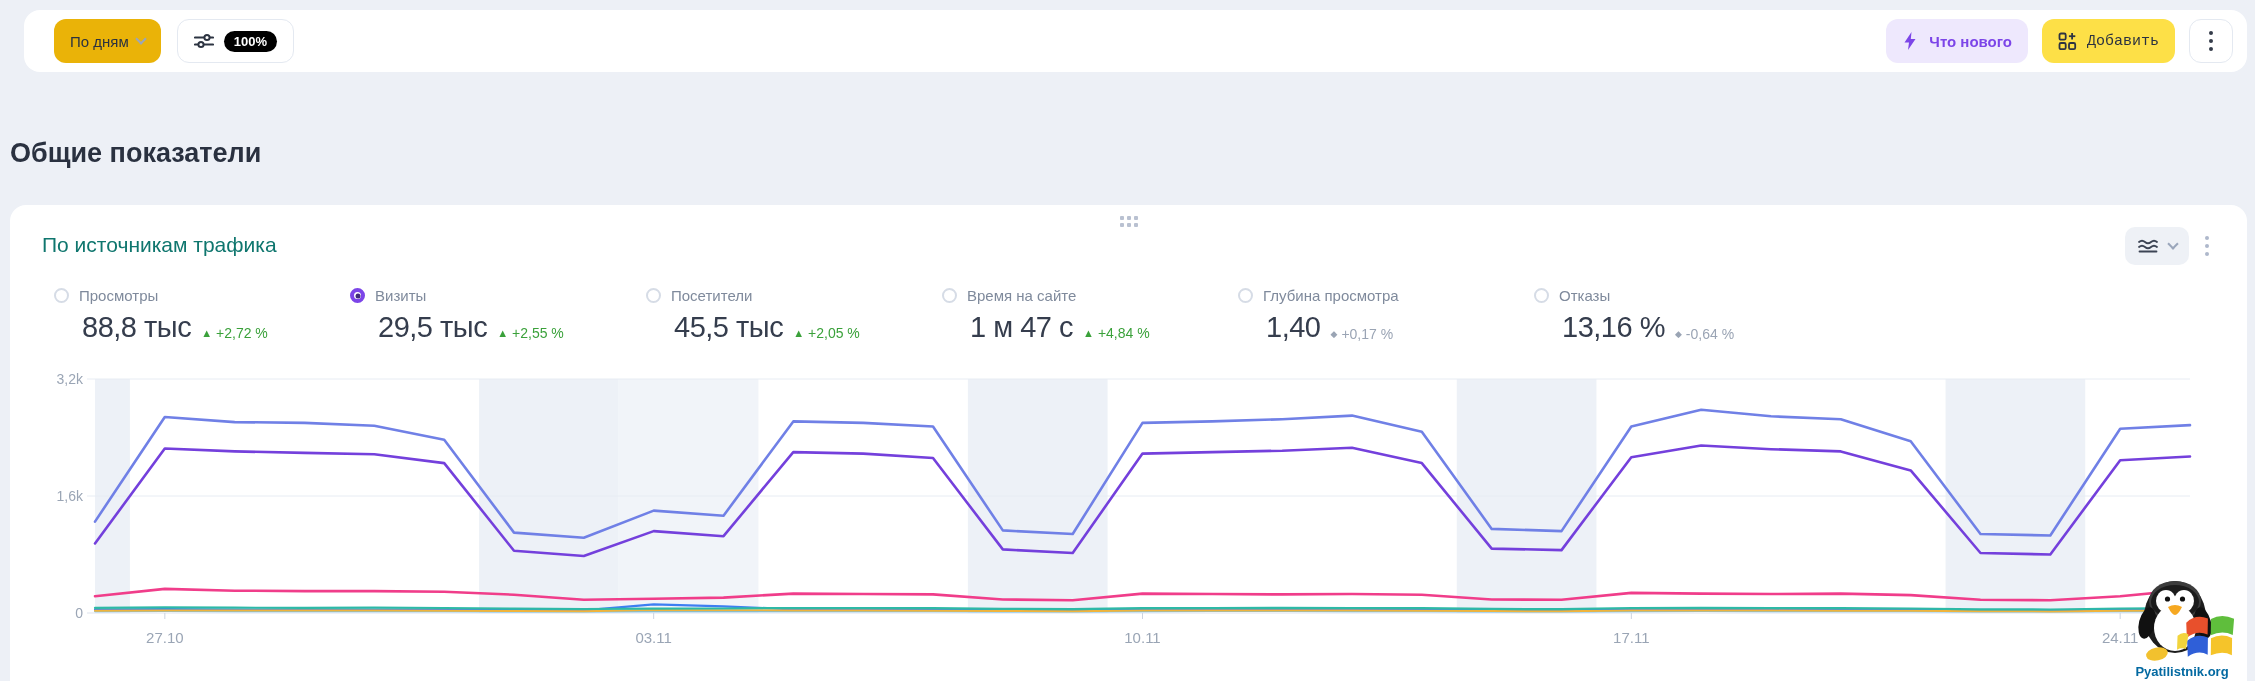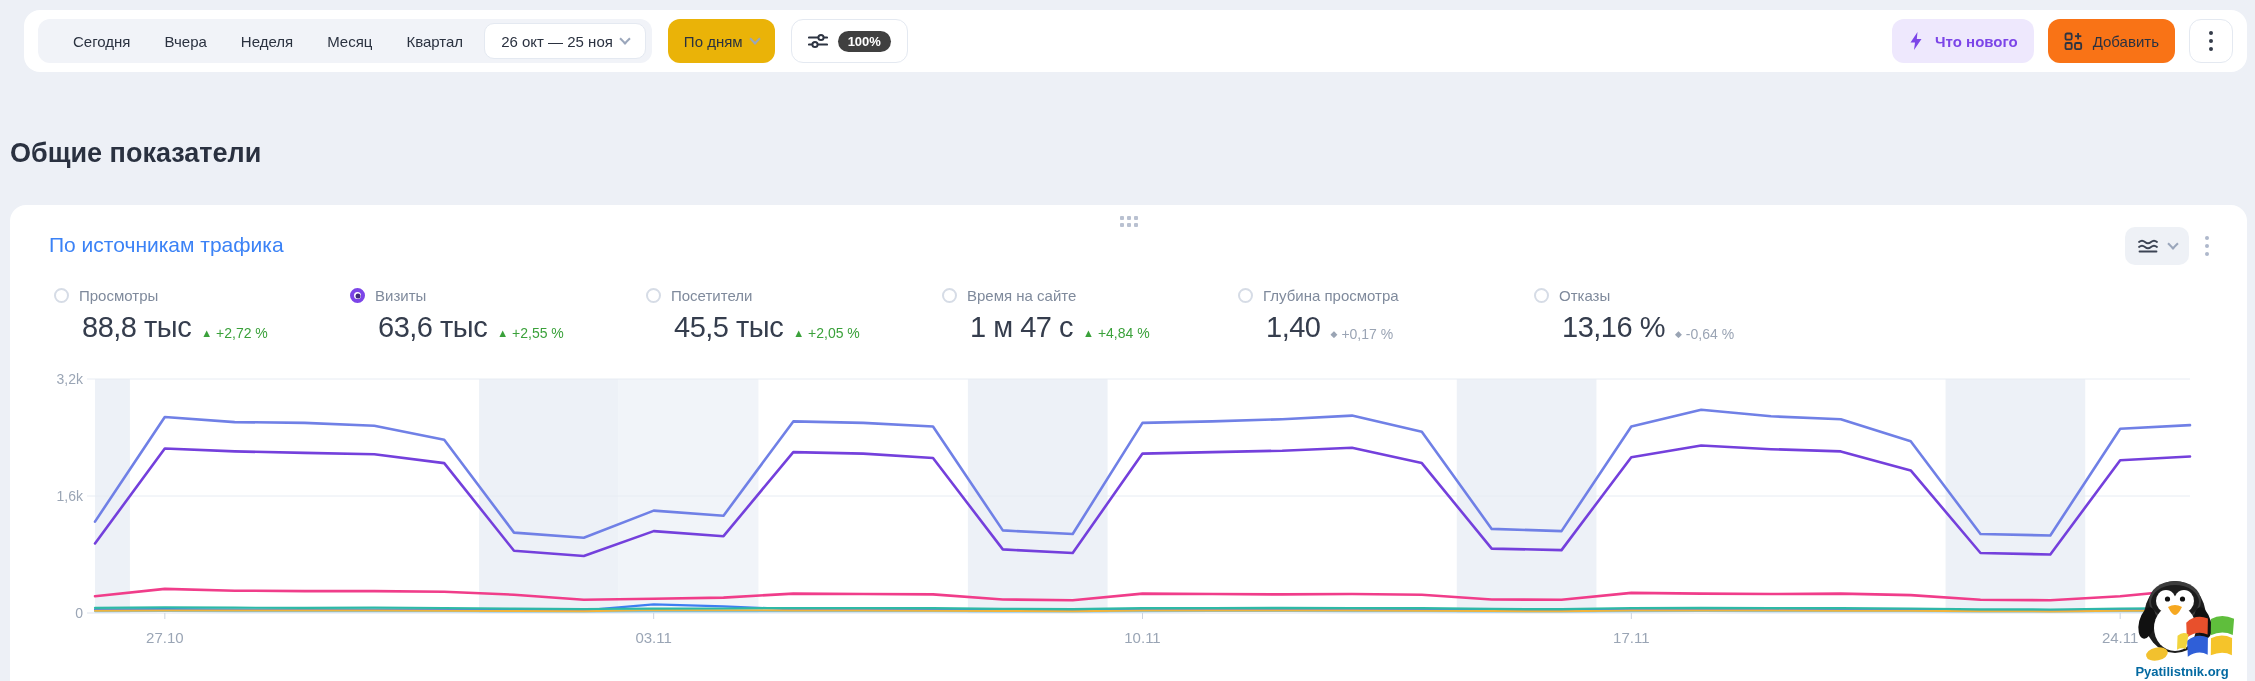--- a/index.html
+++ b/index.html
@@ -30,26 +30,26 @@
   .pill.white { background:#fff; border:1px solid #e4e9f1; }
   .pill.gray { background:#eab308; }
   .daterange { margin-left:4px; height:36px; border-radius:10px; }
   .chev {
     width:8px; height:8px; border-right:2px solid #9aa6bb; border-bottom:2px solid #9aa6bb;
     transform:rotate(45deg); margin-top:-4px; flex:0 0 auto;
   }
   .grouping { margin-left:16px; }
   .sampling { margin-left:16px; gap:10px; }
   .badge-100 {
-    background:#404040; color:#fff; font-size:13px; font-weight:bold;
+    background:#000000; color:#fff; font-size:13px; font-weight:bold;
     border-radius:999px; padding:4px 10px; line-height:1;
   }
   .tb-right { margin-left:auto; display:flex; align-items:center; gap:14px; }
   .whatsnew { background:#eee8fd; color:#7c45e8; font-weight:bold; gap:11px; }
-  .addbtn { background:#f97316; gap:10px; }
+  .addbtn { background:#fde047; gap:10px;font-family:Liberation Mono, monospace; }
   .kebab-pill {
     width:44px; height:44px; background:#fff; border:1px solid #e4e9f1; border-radius:12px;
     display:flex; align-items:center; justify-content:center; cursor:pointer;
   }
   .kebab-dots { display:flex; flex-direction:column; gap:4px; }
   .kebab-dots i { width:4px; height:4px; border-radius:50%; background:#343b4a; }
   .kebab-dots.lite i { background:#aeb8cb; }
   
   .section-title {
     position:absolute; left:10px; top:138px;
@@ -59,21 +59,21 @@
   .card {
     position:absolute; left:10px; top:205px; width:2237px; height:500px;
     background:#fff; border-radius:16px;
   }
   .drag-handle {
     position:absolute; top:7px; left:50%; transform:translateX(-50%);
     display:grid; grid-template-columns:repeat(3,4px); grid-gap:3px; cursor:grab; padding:4px;
   }
   .drag-handle i { width:4px; height:4px; border-radius:1px; background:#b9c1d1; }
   .card-title {
-    position:absolute; left:39px; top:28px; font-size:21px; color:#3b82f6;
+    position:absolute; left:32px; top:28px; font-size:21px; color:#0f766e;
   }
   .card-controls { position:absolute; right:38px; top:22px; display:flex; align-items:center; gap:16px; }
   .charttype-pill {
     display:flex; align-items:center; gap:10px; background:#eef1f6; border-radius:10px;
     height:38px; padding:0 12px; cursor:pointer;
   }
   
   .metrics { position:absolute; left:44px; top:82px; display:flex; }
   .metric { width:296px; cursor:pointer; }
   .metric-top { display:flex; align-items:center; gap:10px; }
@@ -106,31 +106,20 @@
     font-size:13px; font-weight:bold; color:#0369a1;
     text-shadow:0 0 2px #fff,0 0 2px #fff,0 0 3px #fff;
   }
   
   .ico { flex:0 0 auto; display:inline-flex; }
 </style>
 </head>
 <body>
 
 <div class="topbar">
-  <div class="seg">
-    <span class="preset">Сегодня</span>
-    <span class="preset">Вчера</span>
-    <span class="preset">Неделя</span>
-    <span class="preset">Месяц</span>
-    <span class="preset">Квартал</span>
-    <div class="pill white daterange">
-      <span>26 окт — 25 ноя</span>
-      <span class="chev"></span>
-    </div>
-  </div>
 
   <div class="pill gray grouping">
     <span>По дням</span>
     <span class="chev"></span>
   </div>
 
   <div class="pill white sampling">
     <span class="ico">
       <svg width="20" height="18" viewBox="0 0 20 18">
         <line x1="1" y1="5.5" x2="19" y2="5.5" stroke="#2d3442" stroke-width="2.2" stroke-linecap="round"></line>
@@ -219,21 +208,21 @@
             <span>+2,72 %</span>
           </span>
         </div>
     </div>
     <div class="metric sel">
       <div class="metric-top">
           <span class="radio"></span>
         <span class="metric-label">Визиты</span>
         </div>
       <div class="metric-val-row">
-          <span class="metric-value">63,6 тыс</span>
+          <span class="metric-value">29,5 тыс</span>
         <span class="delta up">
             <span class="d-ico">▲</span>
             <span>+2,55 %</span>
           </span>
         </div>
     </div>
     <div class="metric">
       <div class="metric-top">
           <span class="radio"></span>
         <span class="metric-label">Посетители</span>

